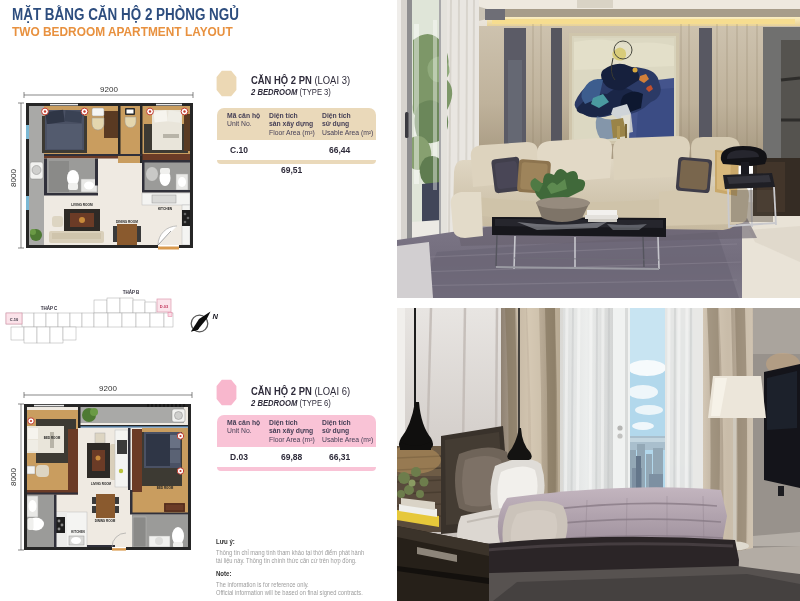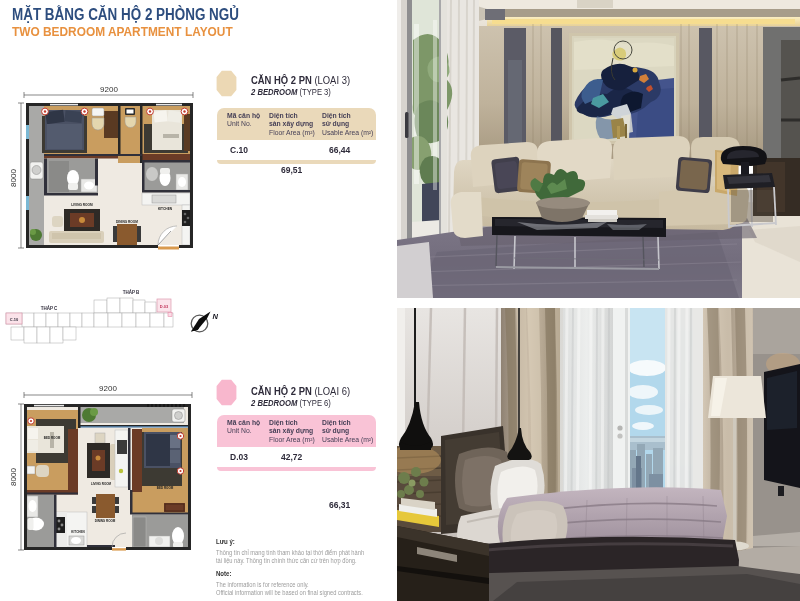--- a/index.html
+++ b/index.html
@@ -242,22 +242,22 @@
 <div class="abs" style="left:251px;top:398px;font-size:8.5px;color:#2e2b3a;transform:scaleX(0.9);transform-origin:left;white-space:nowrap;"><b><i>2 BEDROOM</i></b> (TYPE 6)</div>
 
 <div class="abs" style="left:217px;top:415px;width:159px;">
   <div style="background:#f9c3d6;border-radius:7px 7px 0 0;height:32px;position:relative;color:#453f56;font-size:6.8px;line-height:1.25;">
     <div class="abs" style="left:10px;top:4px;"><b>Mã căn hộ</b><br>Unit No.</div>
     <div class="abs" style="left:52px;top:4px;"><b>Diện tích<br>sàn xây dựng</b><br>Floor Area (m²)</div>
     <div class="abs" style="left:105px;top:4px;"><b>Diện tích<br>sử dụng</b><br>Usable Area (m²)</div>
   </div>
   <div style="background:#fff;height:20px;position:relative;color:#2e2b3a;font-size:8.5px;font-weight:bold;">
     <div class="abs" style="left:13px;top:5px;">D.03</div>
-    <div class="abs" style="left:64px;top:5px;">42,72</div>
-    <div class="abs" style="left:112px;top:5px;margin-top:48px;">66,31</div>
+    <div class="abs" style="left:64px;top:5px;">69,88</div>
+    <div class="abs" style="left:112px;top:5px;">66,31</div>
   </div>
   <div style="background:#f9c3d6;border-radius:0 0 7px 7px;height:4px;"></div>
 </div>
 
 <svg class="abs" style="left:10px;top:378px;" width="190" height="180" viewBox="0 0 190 180">
 
   <g fill="none" stroke="#555" stroke-width="0.7">
     <line x1="14" y1="17" x2="182" y2="17"></line>
     <line x1="14" y1="14" x2="14" y2="20"></line>
       <line x1="182" y1="14" x2="182" y2="20"></line>

